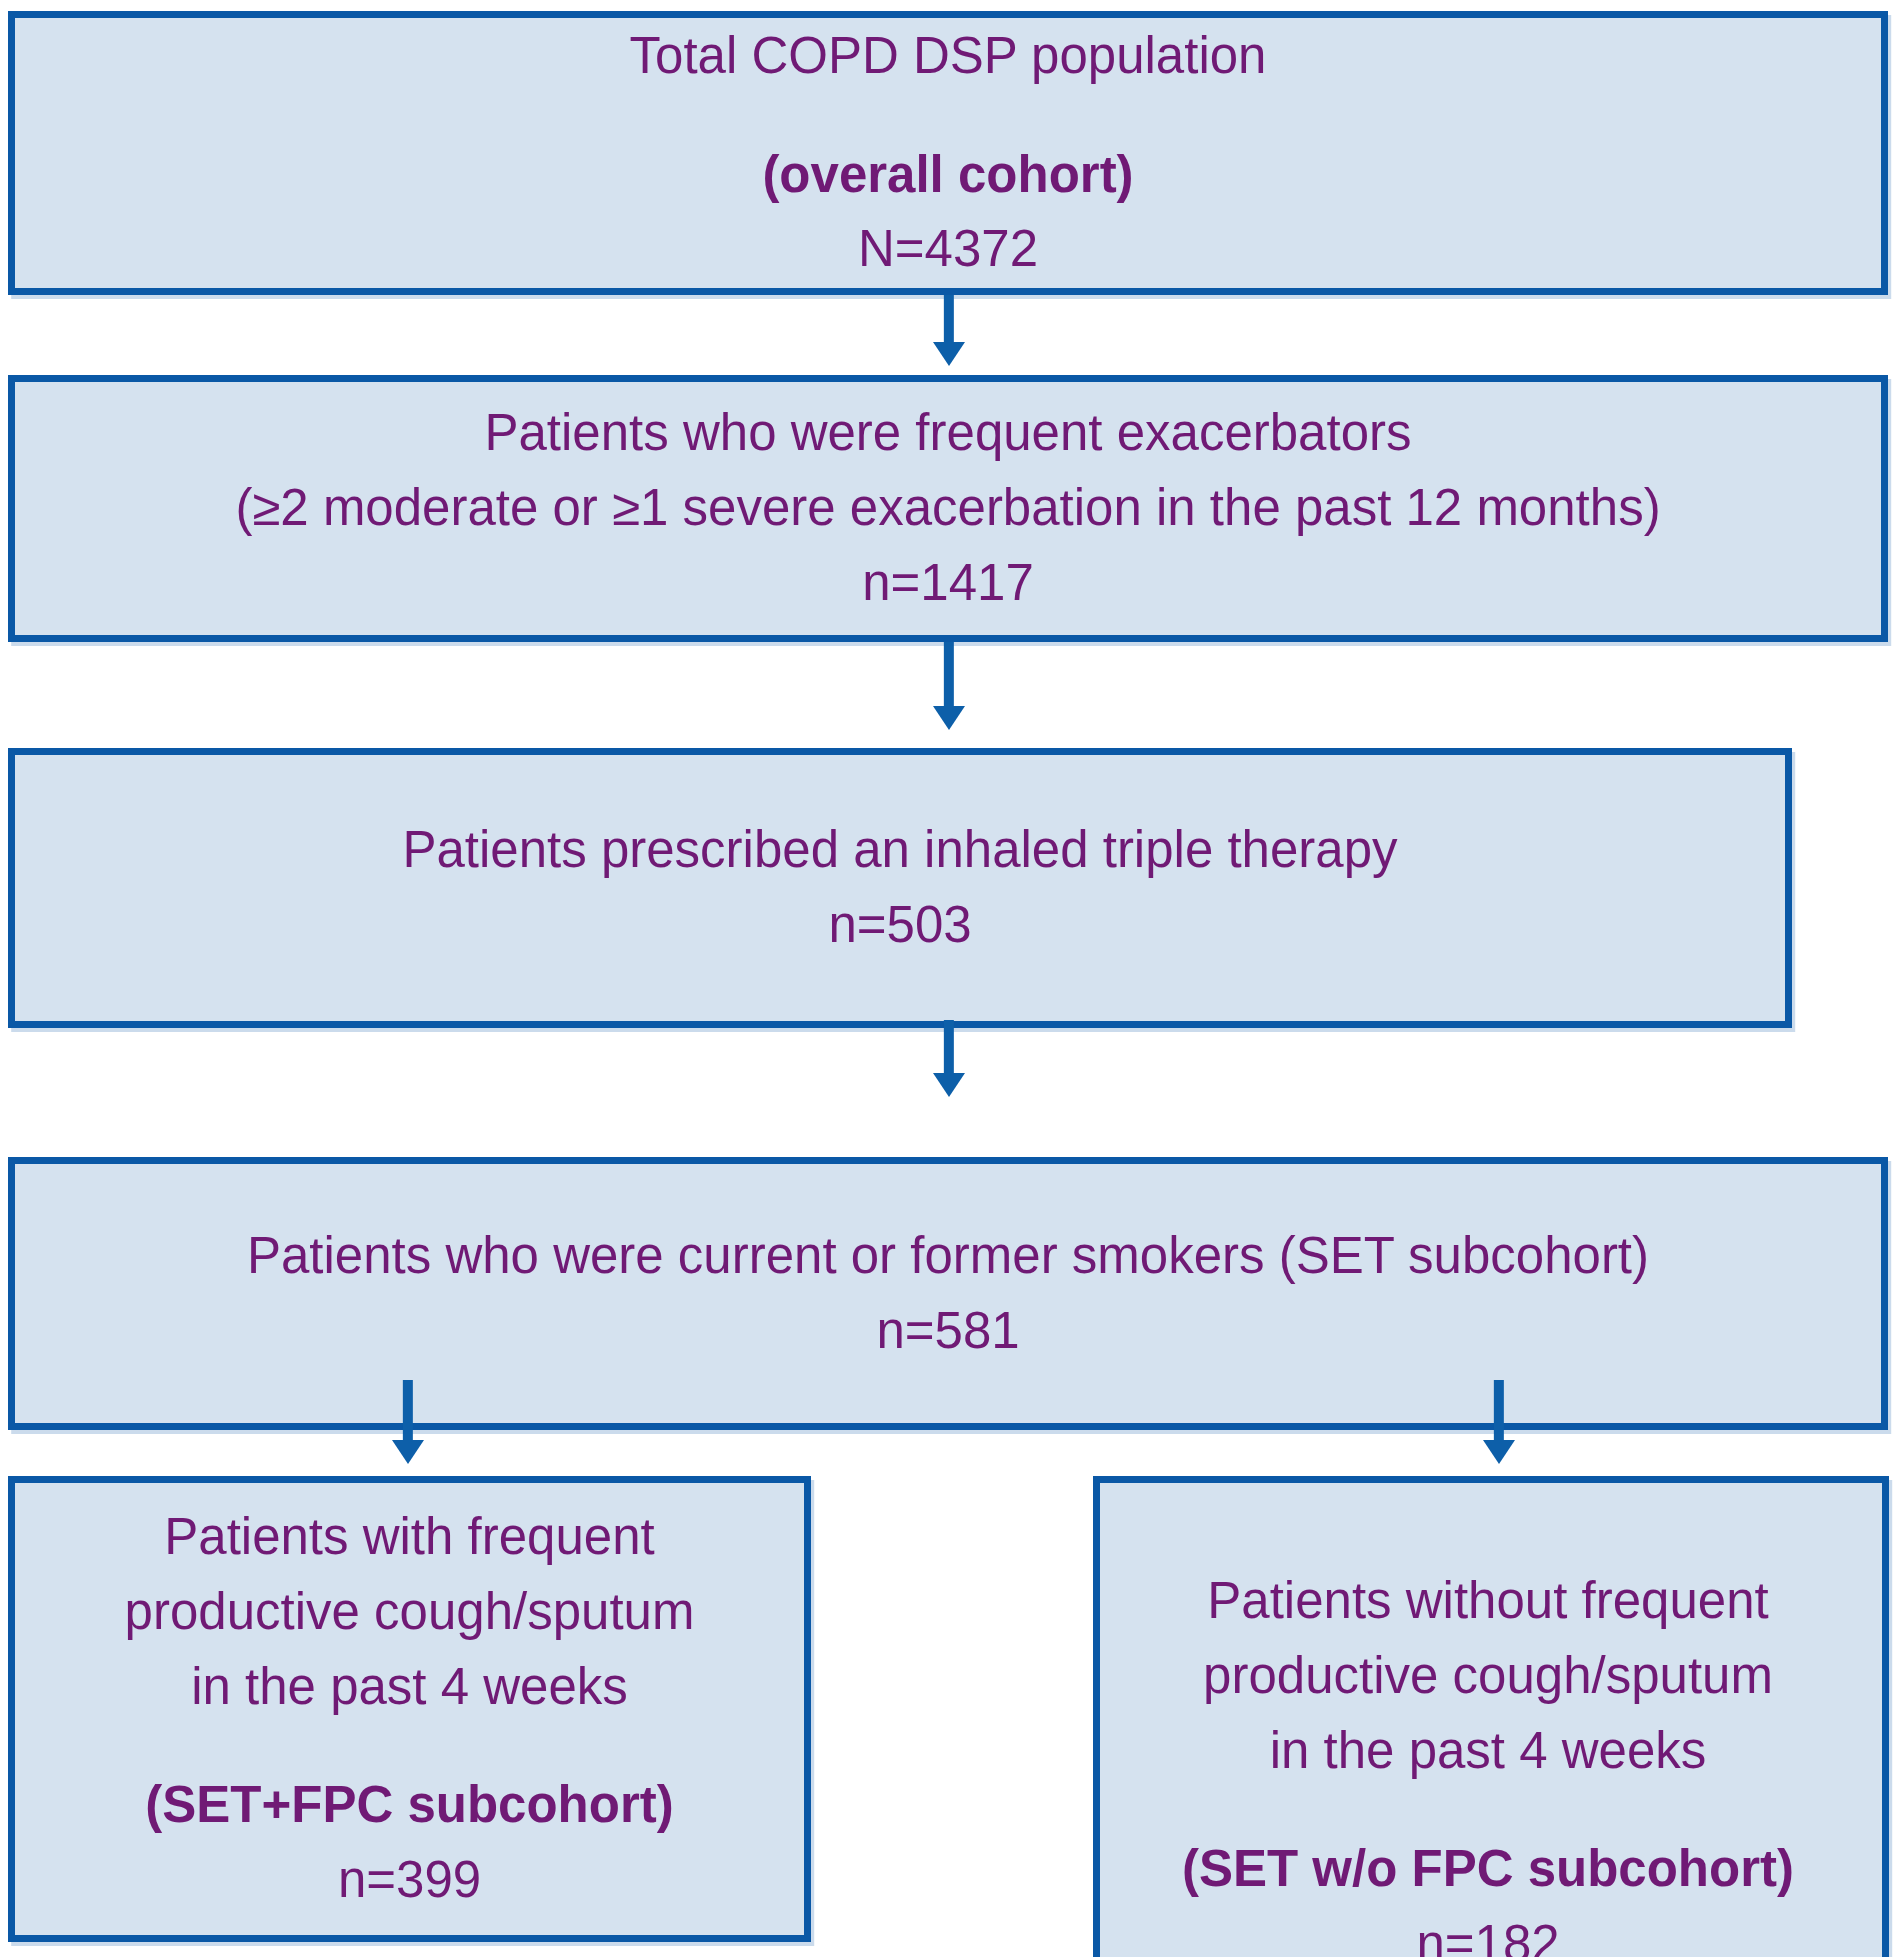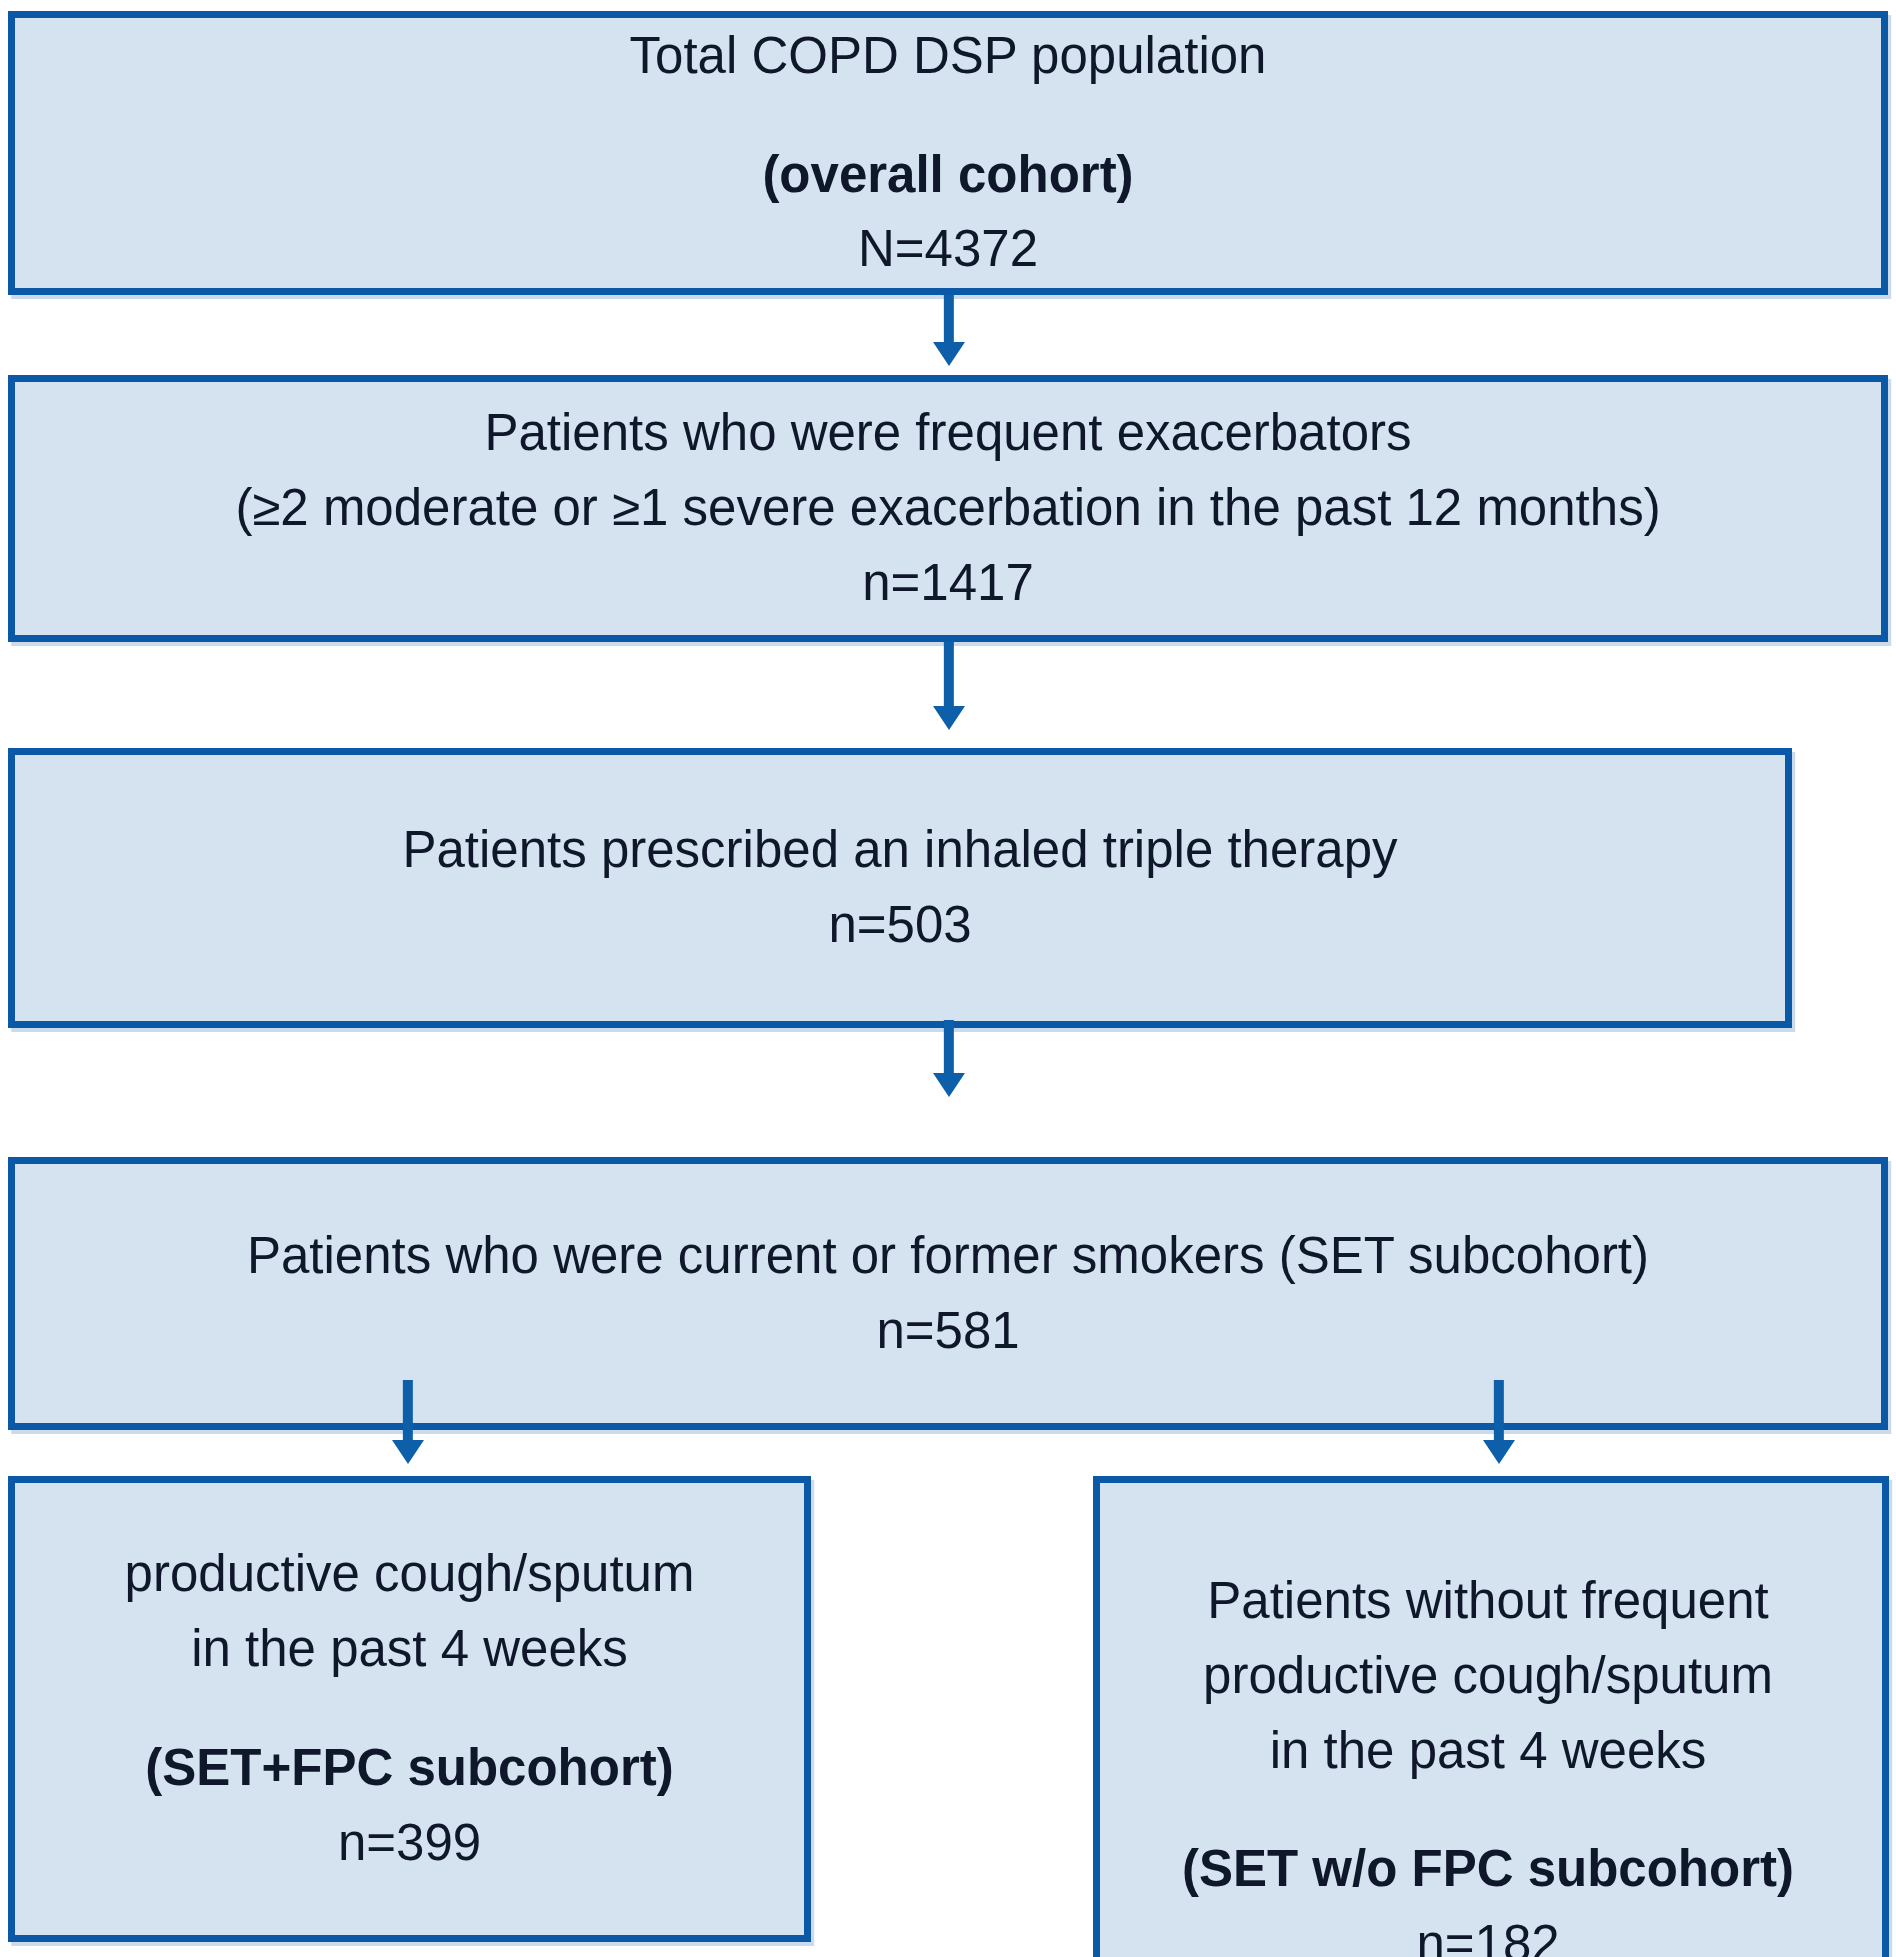--- a/index.html
+++ b/index.html
@@ -6,21 +6,21 @@
     margin: 0;
     padding: 0;
     background: #ffffff;
   }
   .canvas {
     position: relative;
     width: 1896px;
     height: 1958px;
     background: #ffffff;
     font-family: "Liberation Sans", "DejaVu Sans", sans-serif;
-    color: #0f172a;
+    color: #701a75;
     overflow: hidden;
   }
   .fbox {
     position: absolute;
     box-sizing: border-box;
     background: #d5e2ef;
     border: 7.1px solid #0a58a6;
     box-shadow: 3.2px 4px 0 rgba(140, 175, 212, 0.45);
     display: flex;
     flex-direction: column;
@@ -103,20 +103,21 @@
     <div class="stem" style="height:60px;"></div>
     <div class="head"></div>
   </div>
 
   <div class="arrow" style="left:1481px; top:1380px; height:84px;">
     <div class="stem" style="height:60px;"></div>
     <div class="head"></div>
   </div>
 
   <div class="fbox" style="left:8px; top:1476px; width:803px; height:466px;">
+    <div class="fline">Patients with frequent</div>
     <div class="fline">productive cough/sputum</div>
     <div class="fline">in the past 4 weeks</div>
     <div class="fline bold">(SET+FPC subcohort)</div>
     <div class="fline">n=399</div>
   </div>
 
   <div class="fbox" style="left:1093px; top:1476px; width:796px; height:594px;padding-left:16px;">
     <div class="fline">Patients without frequent</div>
     <div class="fline">productive cough/sputum</div>
     <div class="fline">in the past 4 weeks</div>

